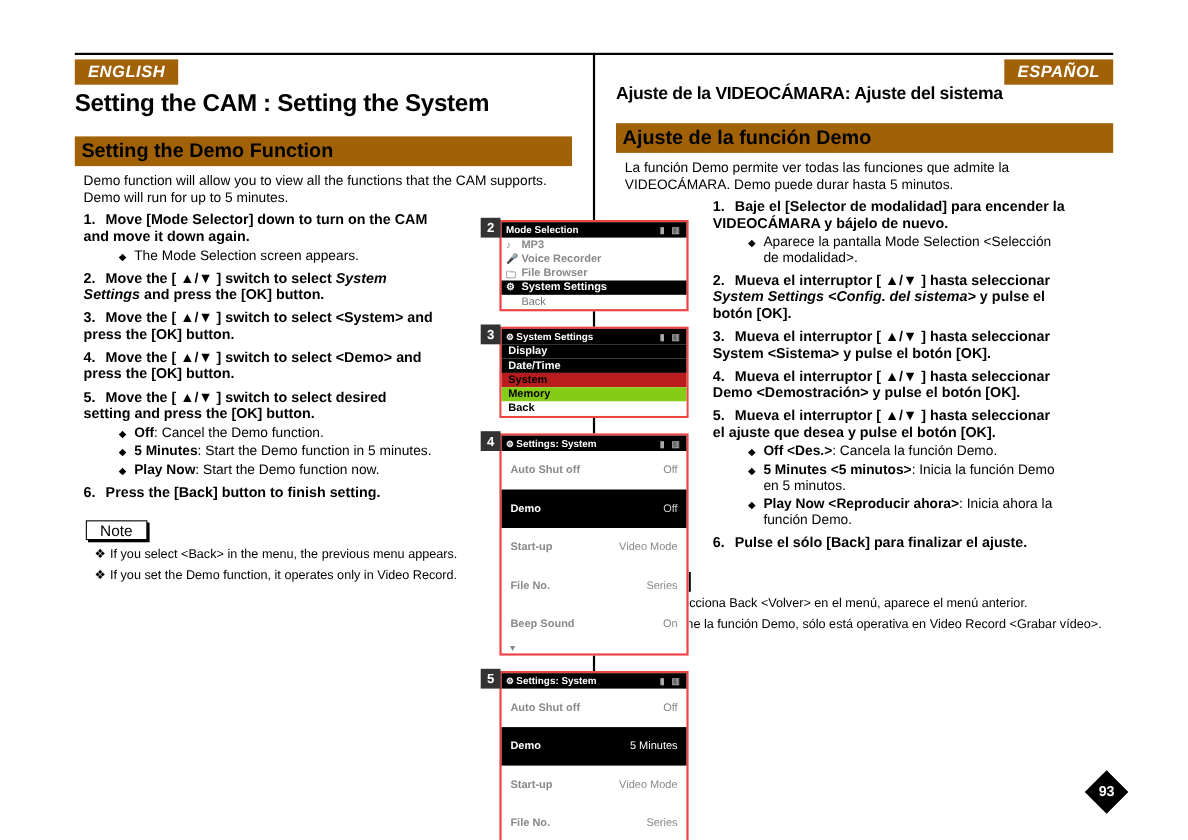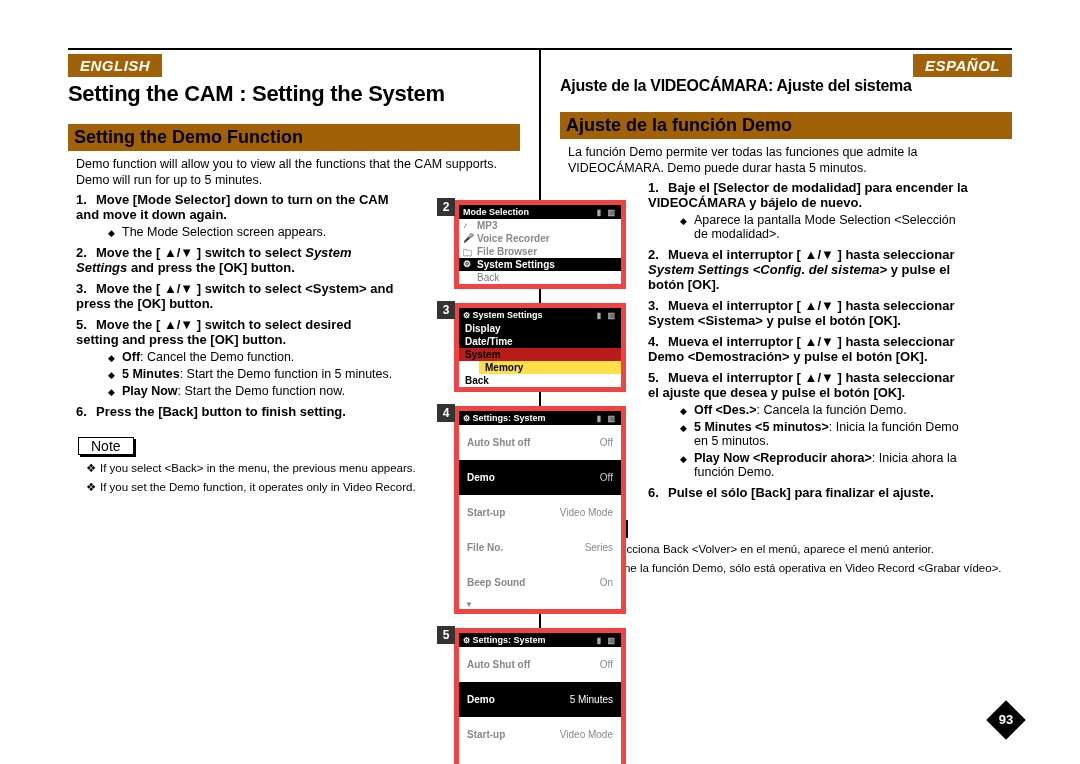--- a/index.html
+++ b/index.html
@@ -33,21 +33,21 @@
   .notes li { list-style:none; position:relative; padding-left:14px; margin-bottom:4px; line-height:1.3;}
   .notes li:before { content:"❖"; position:absolute; left:0; top:0;}
   .pagenum { position:absolute; right:-8px; bottom:0; width:28px; height:28px; }
   .pagenum .dia { width:28px; height:28px; background:#000; transform:rotate(45deg);}
   .pagenum span { position:absolute; color:#fff; font-weight:bold; font-size:13px; top:6px; left:0; width:28px; text-align:center;}
 
   
   .shots { position:absolute; left:50%; top:150px; transform:translateX(-50%); width:172px; z-index:5;}
   .shot { position:relative; margin-bottom:14px; }
   .badge { position:absolute; left:-17px; top:-2px; width:18px; height:18px; background:#333; color:#fff; text-align:center; line-height:18px; font-size:12px; font-weight:bold;}
-  .screen { background:#fff; border:5px solid #ef4444; width:172px; font-size:10px;}
+  .screen { background:#fff; border:2px solid #ef4444; width:172px; font-size:10px;}
   .screen .tbar { background:#000; color:#fff; font-size:9px; font-weight:bold; padding:2px 4px; display:flex; justify-content:space-between; align-items:center;}
   .screen .tbar .sicons { font-size:8px; letter-spacing:2px; color:#aaa;}
   .screen.mode { color:#888; }
   .mode .row { padding:1px 8px 1px 18px; position:relative; font-weight:bold;}
   .mode .row .ic { position:absolute; left:4px; top:1px; font-size:9px;}
   .mode .row.hl { background:#000; color:#fff; }
   .mode .row.back { color:#777; font-weight:normal;}
   .sett .row { display:flex; padding:1px 6px; font-weight:bold; color:#888;}
   .sett .row.hl { background:#000000; color:#fff;}
   .sett2 .row { display:flex; justify-content:space-between; padding:12px 8px; color:#888; font-weight:bold;}
@@ -88,21 +88,21 @@
             </div>
           <div class="row hl">
               <span>Display</span>
             </div>
           <div class="row hl">
               <span>Date/Time</span>
             </div>
           <div class="row hl" style="background:#b91c1c;color:#000;">
               <span>System</span>
             </div>
-          <div class="row hl" style="background:#fde047;color:#000;margin-left:20px;">
+          <div class="row hl" style="background:#84cc16;color:#000;">
               <span>Memory</span>
             </div>
           <div class="row hl" style="background:#fff;color:#000;">
               <span>Back</span>
             </div>
         </div>
       </div>
       <div class="shot">
         <div class="badge">4</div>
         <div class="screen sett2">
@@ -172,20 +172,21 @@
         <h1>Setting the CAM : Setting the System</h1>
         <h2>Setting the Demo Function</h2>
         <div class="intro">Demo function will allow you to view all the functions that the CAM supports. Demo will run for up to 5 minutes.</div>
         <ol>
           <li><span class="num">1.</span><span class="step">Move [Mode Selector] down to turn on the CAM and move it down again.</span>
             <ul class="sub">
                 <li>The Mode Selection screen appears.</li>
               </ul></li>
           <li><span class="num">2.</span><span class="step"><span>Move the [ ▲/▼ ] switch to select </span><span class="em">System Settings</span><span> and press the [OK] button.</span></span></li>
           <li><span class="num">3.</span><span class="step">Move the [ ▲/▼ ] switch to select &lt;System&gt; and press the [OK] button.</span></li>
+          <li><span class="num">4.</span><span class="step">Move the [ ▲/▼ ] switch to select &lt;Demo&gt; and press the [OK] button.</span></li>
           <li><span class="num">5.</span><span class="step">Move the [ ▲/▼ ] switch to select desired setting and press the [OK] button.</span>
             <ul class="sub">
               <li><span class="lbl">Off</span>: <span>Cancel the Demo function.</span></li>
               <li><span class="lbl">5 Minutes</span>: <span>Start the Demo function in 5 minutes.</span></li>
               <li><span class="lbl">Play Now</span>: <span>Start the Demo function now.</span></li>
             </ul></li>
           <li><span class="num">6.</span><span class="step">Press the [Back] button to finish setting.</span></li>
         </ol>
         <div class="notebox">Note</div>
         <ul class="notes">

